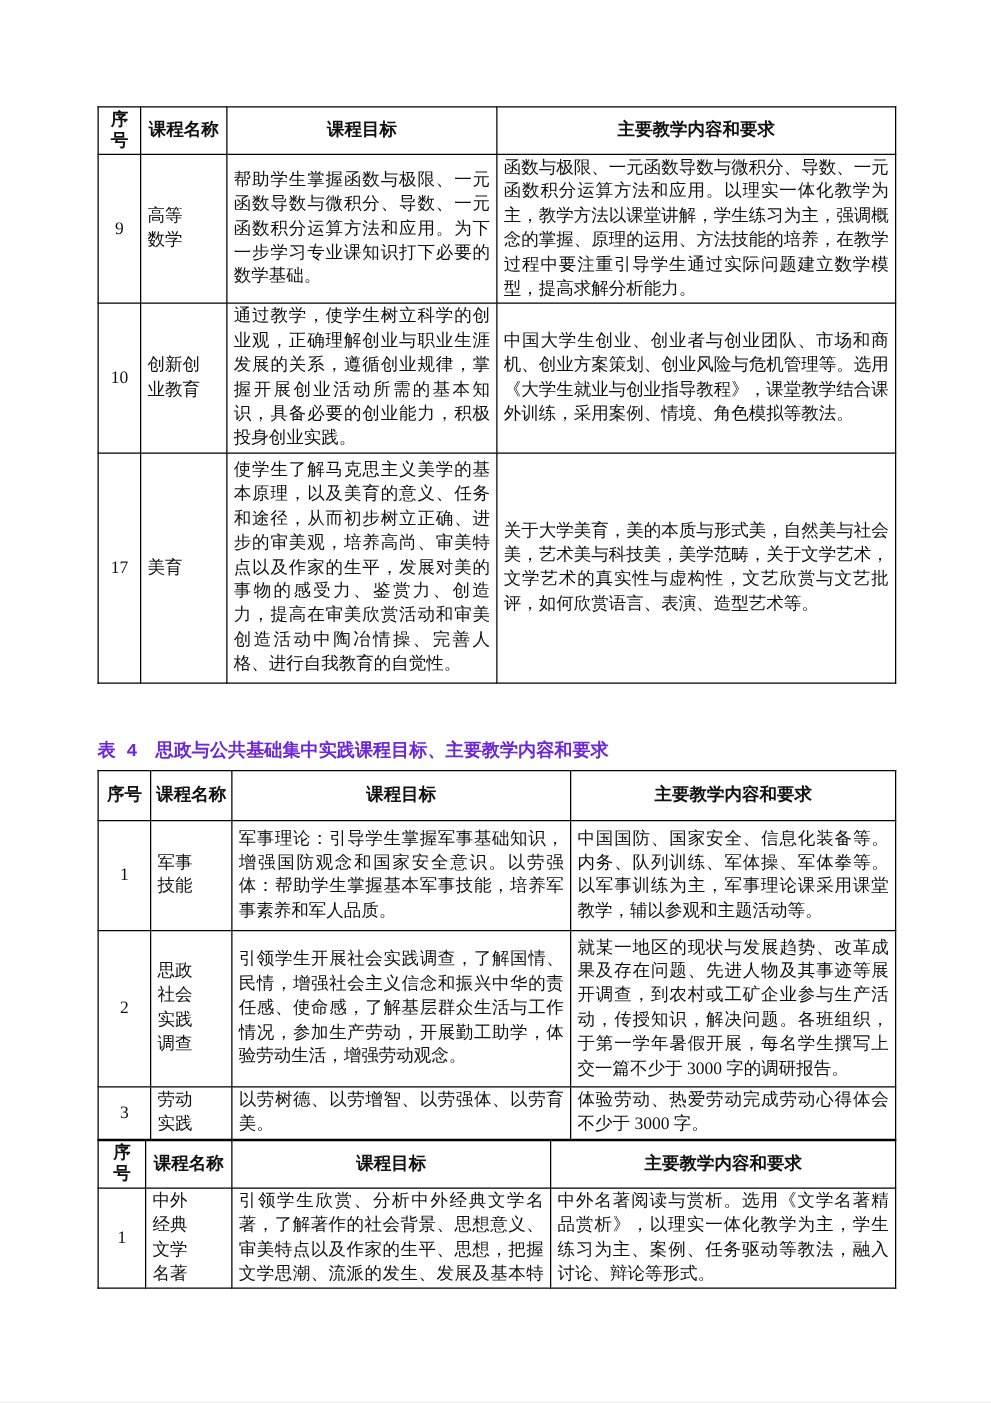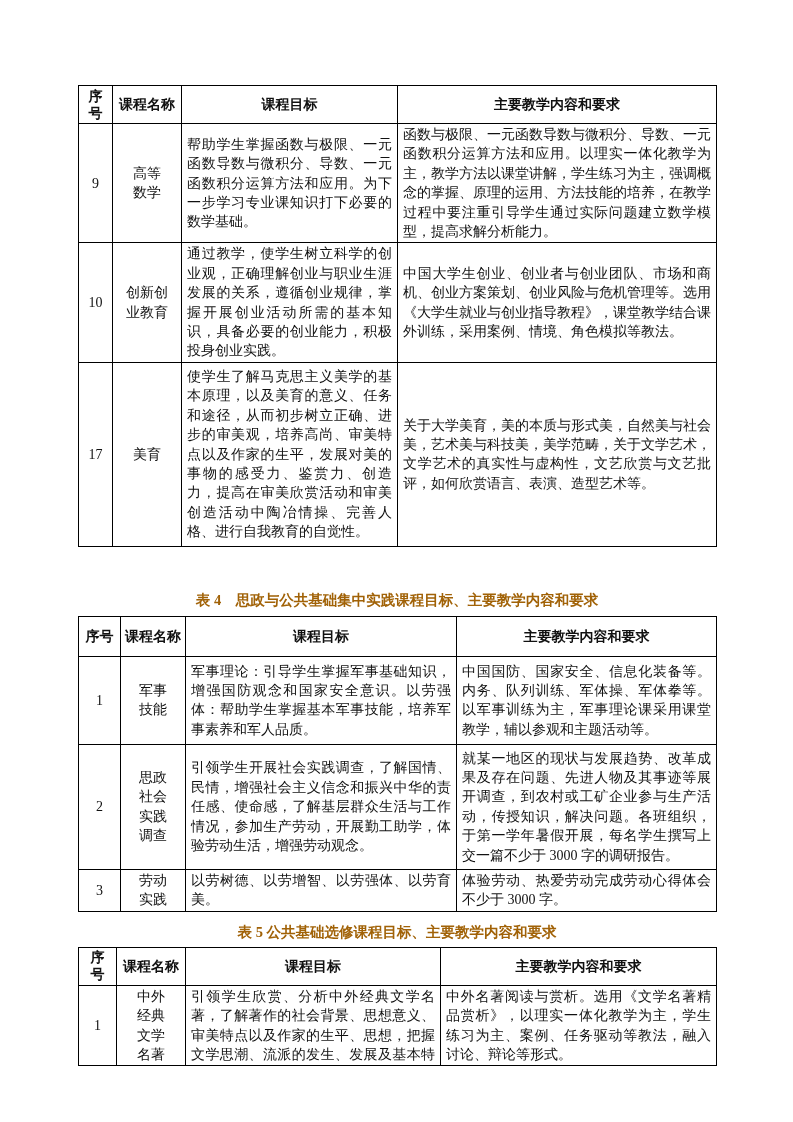--- a/index.html
+++ b/index.html
@@ -22,40 +22,40 @@
     overflow:hidden;
   }
   table.doc th{
     font-weight:bold;text-align:center;line-height:17px;padding:1px 0;
   }
   td.num{
     text-align:center;font-family:"Liberation Serif","DejaVu Serif",serif;
     padding:1px 0;
   }
   td.name{
-    text-align:center;white-space:pre-line;padding:1px 2px;
+    text-align:left;white-space:pre-line;padding:1px 2px;
   }
   th.stack{white-space:pre-line;}
   th.nowrap{white-space:nowrap;}
   td.just{
     text-align:justify;text-justify:inter-character;
     word-break:break-all;
   }
   .clip{max-height:77px;overflow:hidden;}
 
   
   .t3{margin-top:85px;}
   .t3 col.c1{width:34px;} .t3 col.c2{width:69px;}
   .t3 col.c3{width:216px;} .t3 col.c4{width:319px;}
   .t3 tr.hdr{height:38px;}
   .t3 tr.r0{height:115px;} .t3 tr.r1{height:97px;} .t3 tr.r2{height:184px;}
 
   .caption{
-    width:638px;text-align:center;font-weight:bold;font-size:14.5px;
-    font-family:Liberation Serif, serif;color:#a16207;
+    width:638px;font-weight:bold;font-size:14.5px;
+    font-family:Liberation Mono, monospace;color:#6d28d9;
   }
   .cap4{margin-top:44px;margin-bottom:6px;}
   .cap5{margin-top:11px;margin-bottom:5px;}
 
   
   .t4 col.c1{width:42px;} .t4 col.c2{width:65px;}
   .t4 col.c3{width:271px;} .t4 col.c4{width:260px;}
   .t4 tr.hdr{height:40px;}
   .t4 tr.r0{height:88px;} .t4 tr.r1{height:125px;} .t4 tr.r2{height:42px;}
 
@@ -146,21 +146,20 @@
       <tr class="r2">
         <td class="num">3</td>
         <td class="name">劳动
 实践</td>
         <td class="just">以劳树德、以劳增智、以劳强体、以劳育美。</td>
         <td class="just">体验劳动、热爱劳动完成劳动心得体会不少于 3000 字。</td>
       </tr>
     </tbody>
       </table>
 
-    <div class="caption cap5">表 5 公共基础选修课程目标、主要教学内容和要求</div>
 
     <table class="doc t5">
       <colgroup>
           <col class="c1">
           <col class="c2">
           <col class="c3">
           <col class="c4">
         </colgroup>
       <tbody>
           <tr class="hdr">

